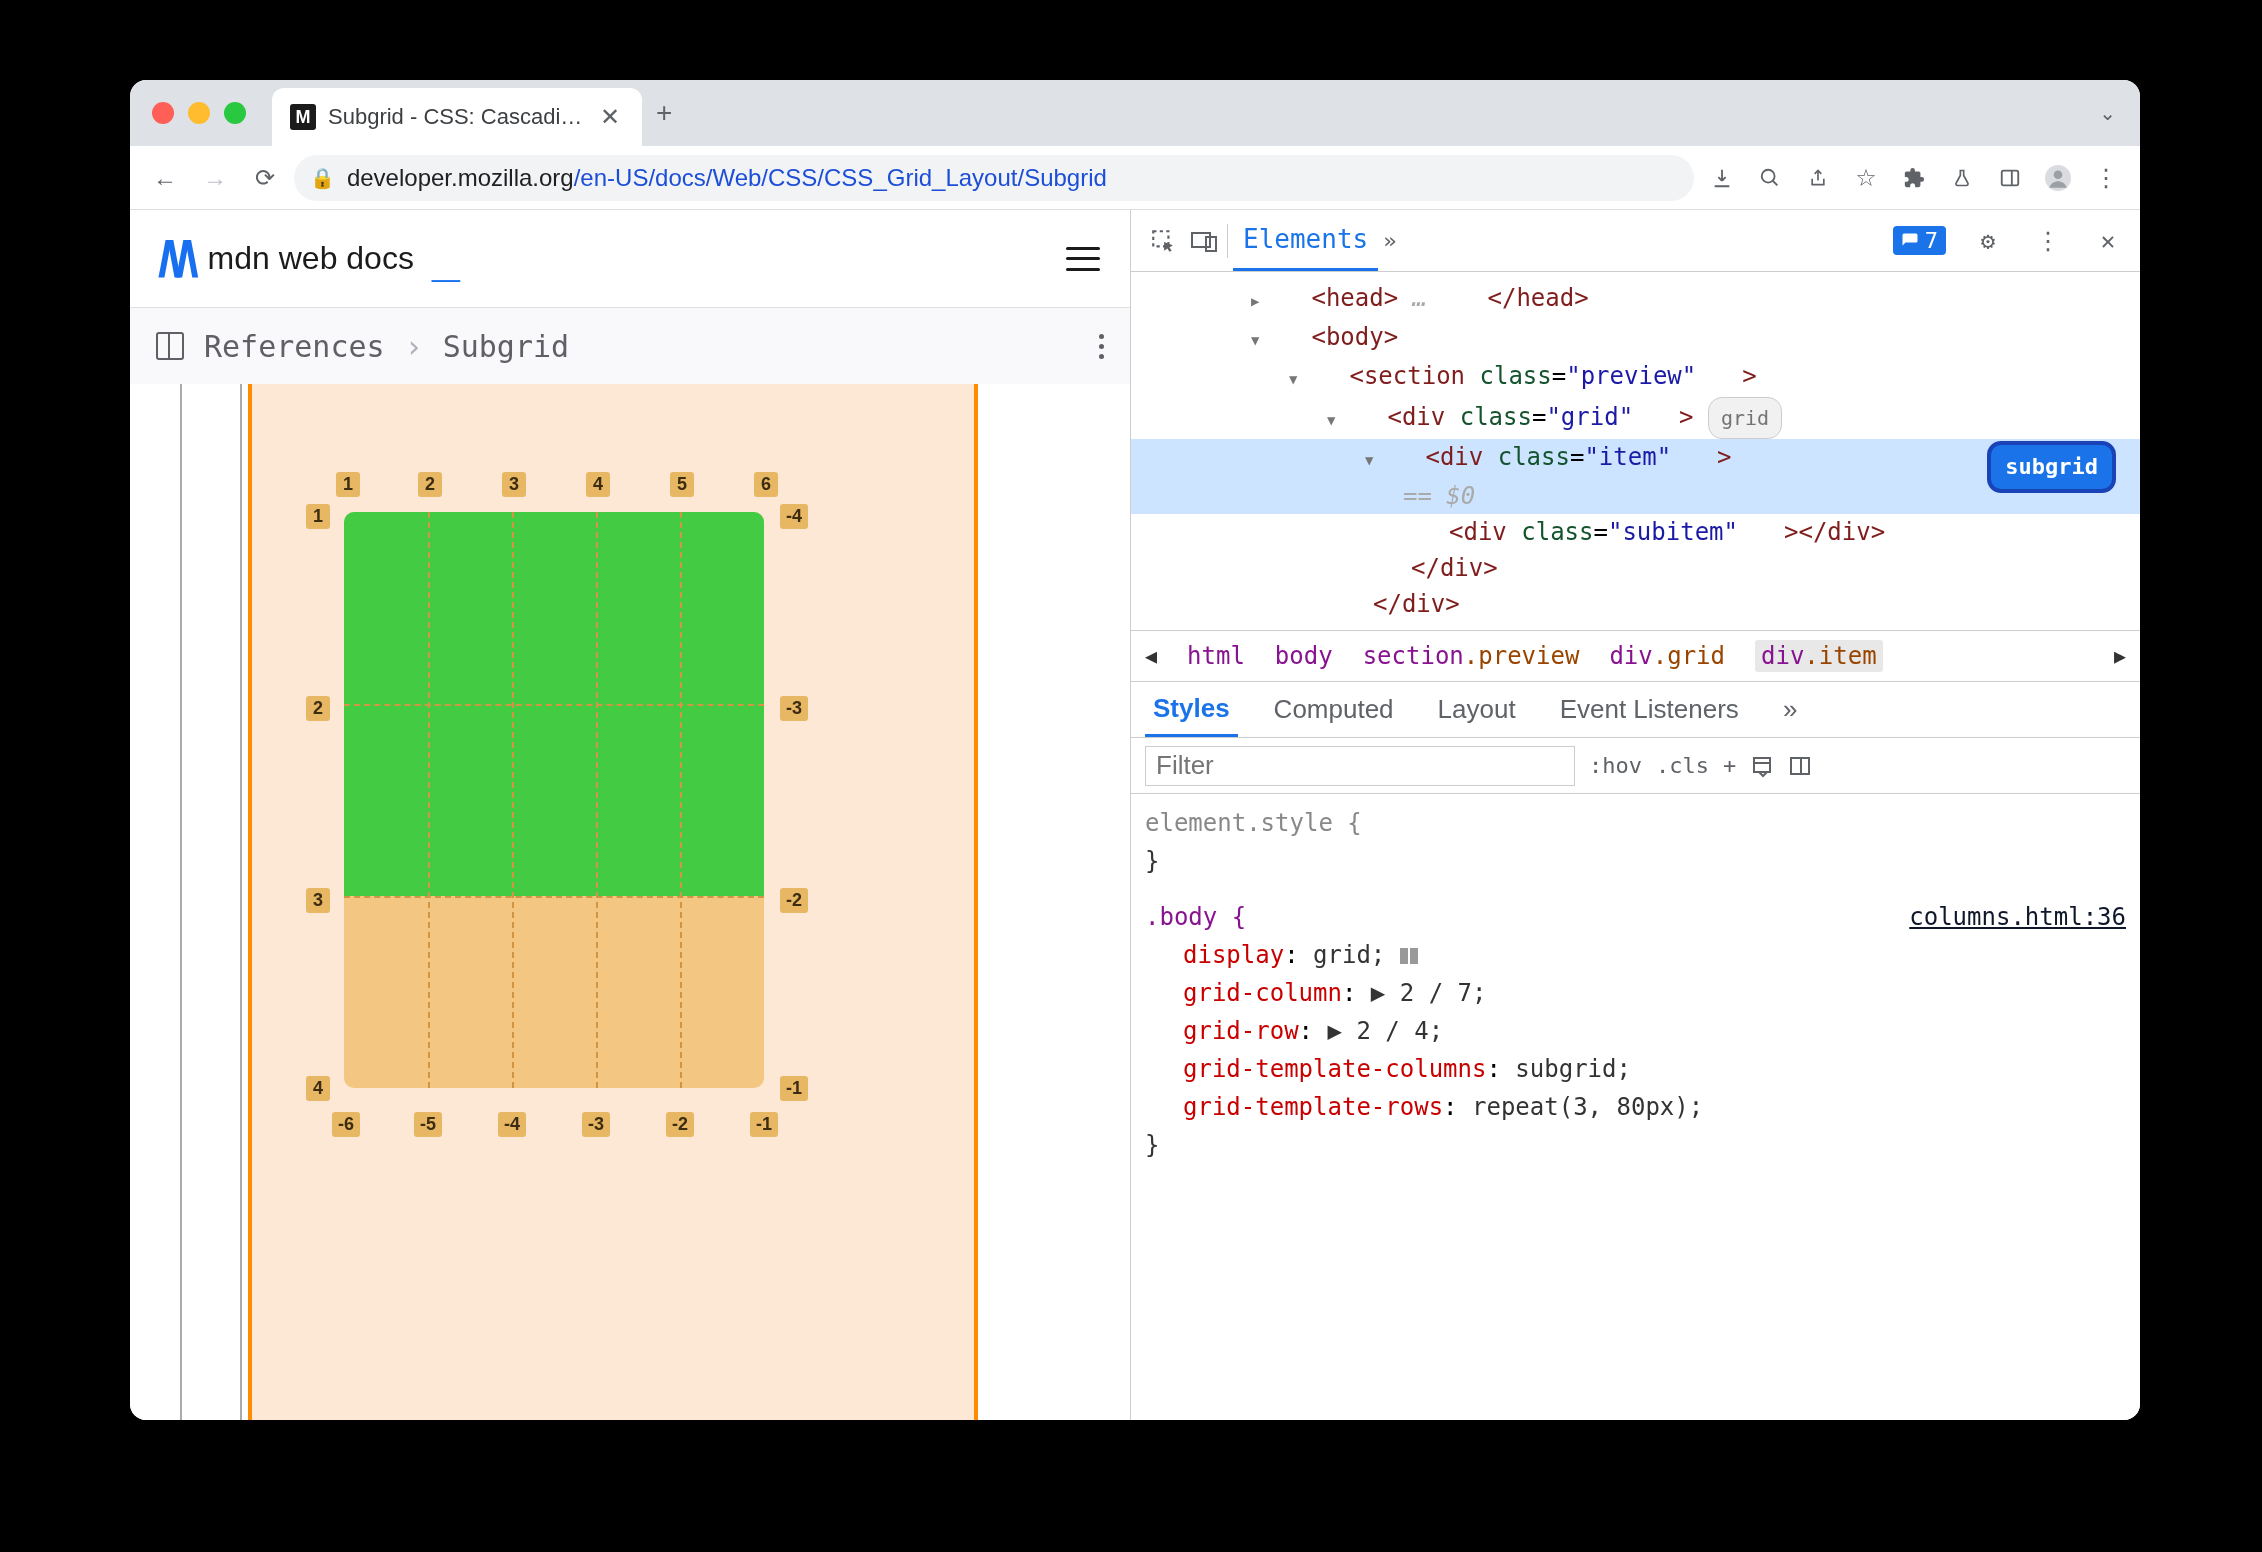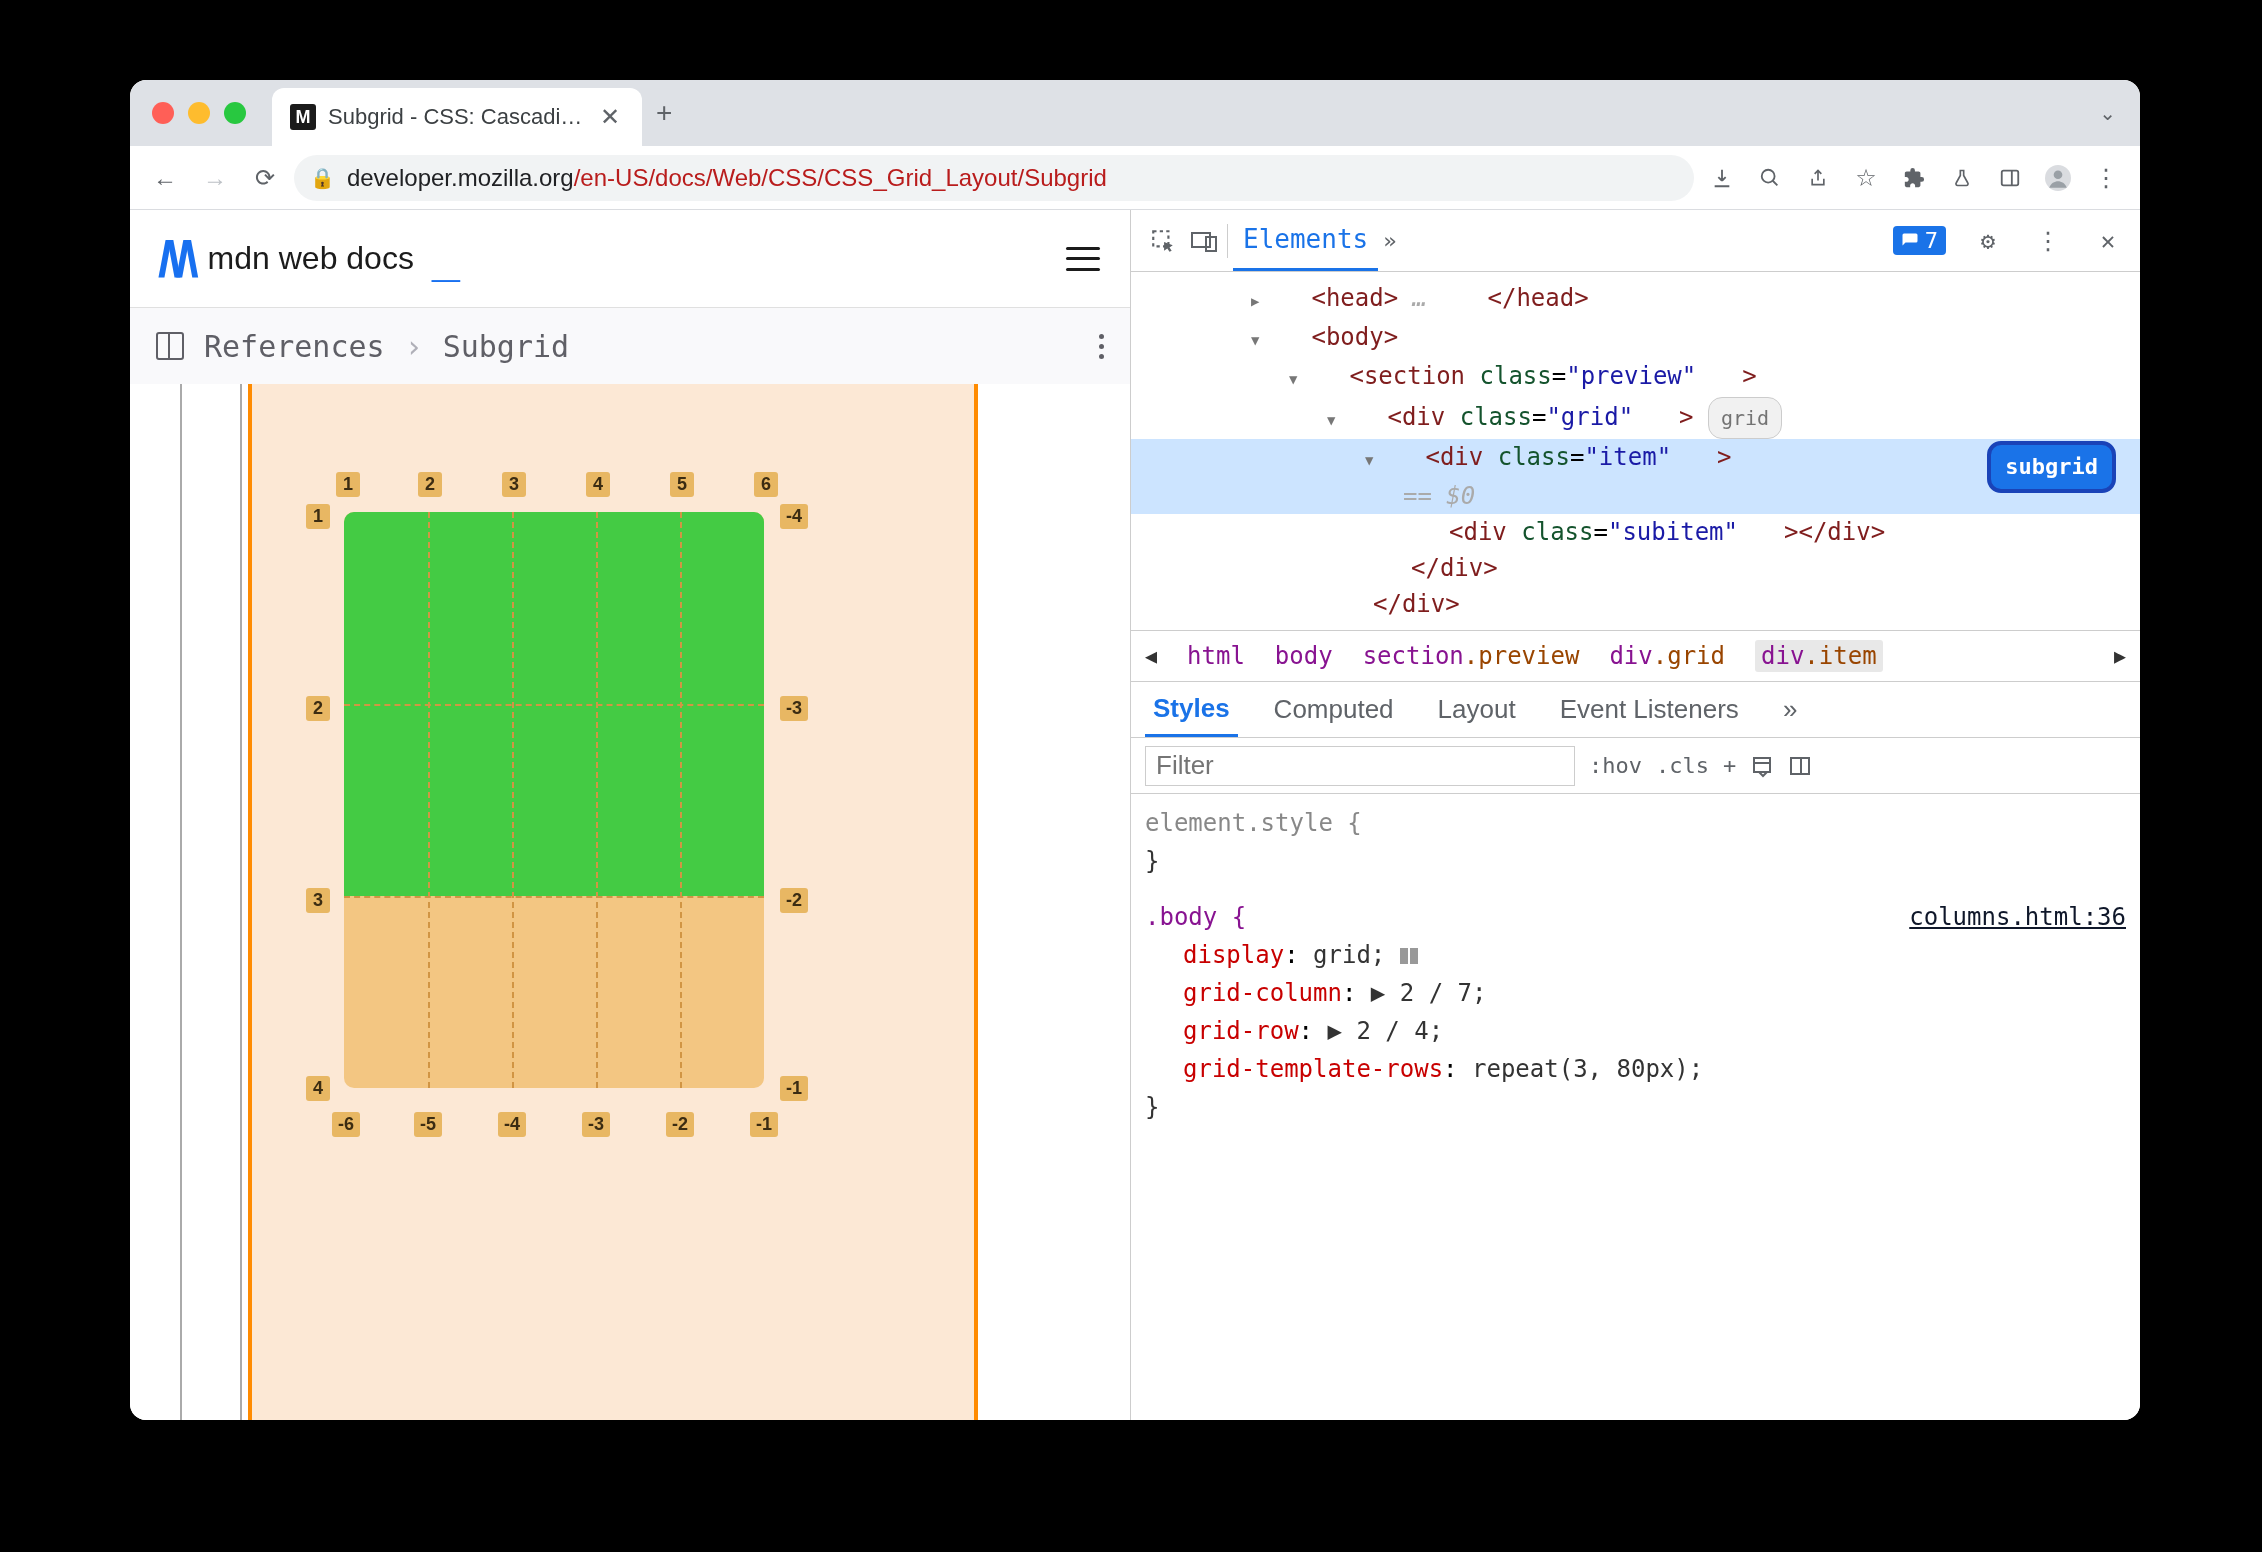--- a/index.html
+++ b/index.html
@@ -57,21 +57,21 @@
   align-items: center;
   padding: 0 14px;
   gap: 8px;
   border-bottom: 1px solid #dadce0;
 }
 .tbtn { width: 42px; height: 42px; display:flex;align-items:center;justify-content:center; color:#5f6368; font-size:24px; border-radius:50%; }
 .tbtn.dis { color:#bdc1c6; }
 .omnibox { flex:1; height: 46px; background:#f1f3f4; border-radius:23px; display:flex;align-items:center; padding:0 16px; gap:12px; color:#202124; font-size:24px; }
 .lock { color:#5f6368; font-size:20px; }
 .omnihost { color:#202124; }
-.omnipath { color:#b91c1c; }
+.omnipath { color:#1d4ed8; }
 .rbtn { width: 40px; height: 40px; display:flex;align-items:center;justify-content:center; color:#5f6368; }
 .content {
   display: flex;
   height: calc(100% - 130px);
 }
 .page {
   width: 1000px;
   background:#fff;
   overflow:hidden;
 }
@@ -445,19 +445,20 @@
       <div class="styles">
         <div><span style="color:#888">element.style {</span></div>
         <div><span class="brace">}</span></div>
         <div style="margin-top:18px">
           <span class="sel">.body {</span>
           <span class="src">columns.html:36</span>
         </div>
         <div><span class="prop">display</span>: <span class="pval">grid;</span> <span class="iconbox"></span></div>
         <div><span class="prop">grid-column</span>: <span class="pval">▶ 2 / 7;</span></div>
         <div><span class="prop">grid-row</span>: <span class="pval">▶ 2 / 4;</span></div>
+        <div><span class="prop">grid-template-columns</span>: <span class="pval">subgrid;</span></div>
         <div><span class="prop">grid-template-rows</span>: <span class="pval">repeat(3, 80px);</span></div>
         <div><span class="brace">}</span></div>
       </div>
     </div>
 
   </div>
 </div>
 
 </body></html>

